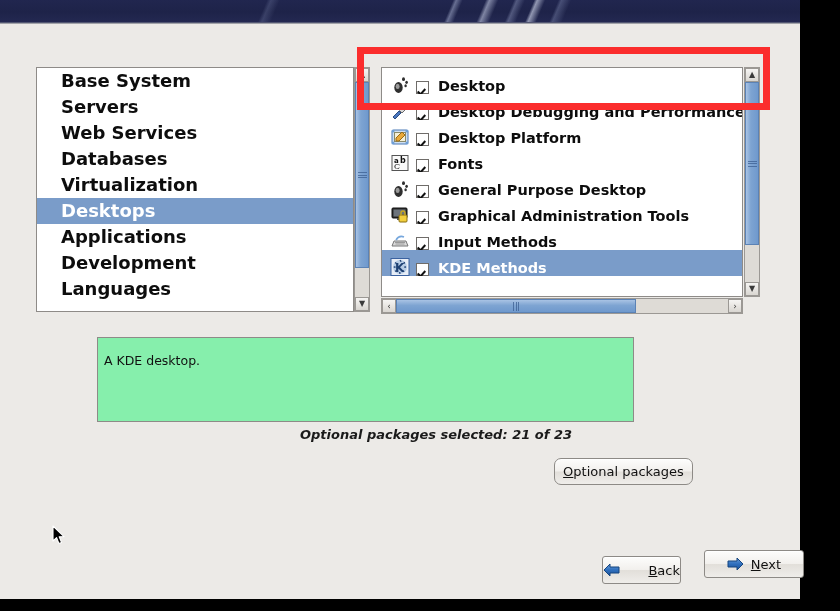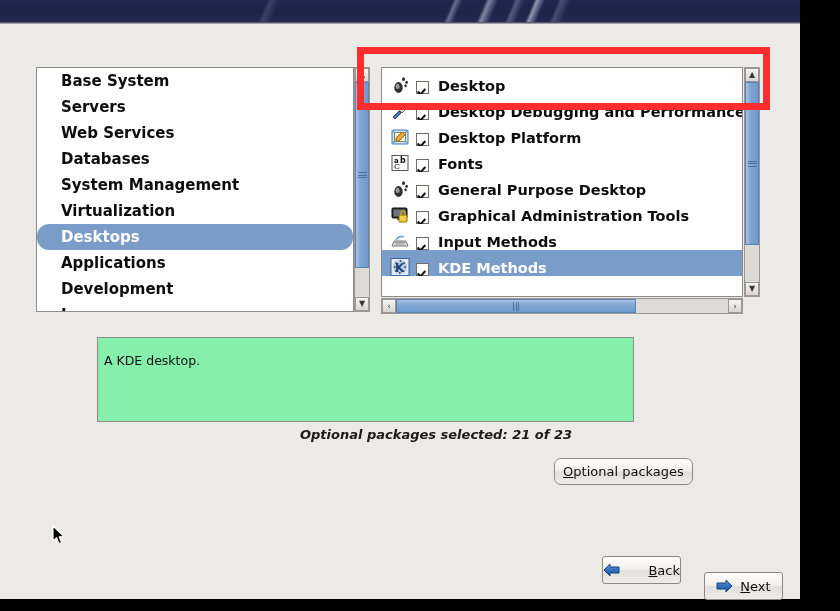--- a/index.html
+++ b/index.html
@@ -40,24 +40,24 @@
     background: #ffffff;
     border: 1px solid #8e8b88;
     overflow: hidden;
   }
 
   
   #group-list { left: 36px; top: 67px; width: 318px; height: 245px; }
   .grow {
     height: 26px; line-height: 26px;
     padding-left: 24px;
-    font-size: 15px; font-weight: bold; color: #0d0d0d;
+    font-size: 18px; font-weight: bold; color: #0d0d0d;
     white-space: nowrap; overflow: hidden;
   }
-  .grow.sel { background: #7a9cc9; color: #ffffff; border-radius: 12px; }
+  .grow.sel { background: #7a9cc9; color: #ffffff; }
 
   
   #group-vsb {
     position: absolute; left: 354px; top: 67px; width: 16px; height: 245px;
     background: #eceae7; border: 1px solid #9b9894;
   }
   .sb-btn {
     position: absolute; left: 0; width: 14px; height: 14px;
     background: linear-gradient(180deg, #f6f5f3, #d9d6d1);
     border: 1px solid #9b9894;
@@ -151,21 +151,21 @@
     position: absolute;
     background: linear-gradient(180deg, #fdfdfc 0%, #f2f0ed 48%, #e2dfda 52%, #efedea 100%);
     border: 1px solid #8d8a86;
     border-radius: 3px;
     display: flex; align-items: center; justify-content: center; gap: 7px;
     font-size: 13px; color: #111;
     box-shadow: inset 0 1px 0 #ffffff;
   }
   #btn-optional { left: 554px; top: 458px; width: 139px; height: 27px; border-radius: 7px; }
   #btn-back { left: 602px; top: 556px; width: 79px; height: 28px; justify-content: space-between; }
-  #btn-next { left: 704px; top: 572px; width: 79px; height: 28px; }
+  #btn-next { left: 704px; top: 550px; width: 100px; height: 28px; }
   .underline { text-decoration: underline; }
 
   .arrow-svg { display:block; }
 
   
   #annot {
     position: absolute; left: 357px; top: 47px; width: 413px; height: 63px;
     border: 7px solid #fb2d2d;
     pointer-events: none;
   }
@@ -181,21 +181,20 @@
   <div class="banner"></div>
   <div class="banner-edge"></div>
 
   <div class="canvas"></div>
 
   <div class="listframe" id="group-list">
       <div class="grow"><span>Base System</span></div>
       <div class="grow"><span>Servers</span></div>
       <div class="grow"><span>Web Services</span></div>
       <div class="grow"><span>Databases</span></div>
-      <div class="grow"><span>System Management</span></div>
       <div class="grow"><span>Virtualization</span></div>
       <div class="grow sel"><span>Desktops</span></div>
       <div class="grow"><span>Applications</span></div>
       <div class="grow"><span>Development</span></div>
       <div class="grow"><span>Languages</span></div>
     </div>
 
   <div id="group-vsb">
     <div class="sb-btn up">▲</div>
     <div class="sb-track">

